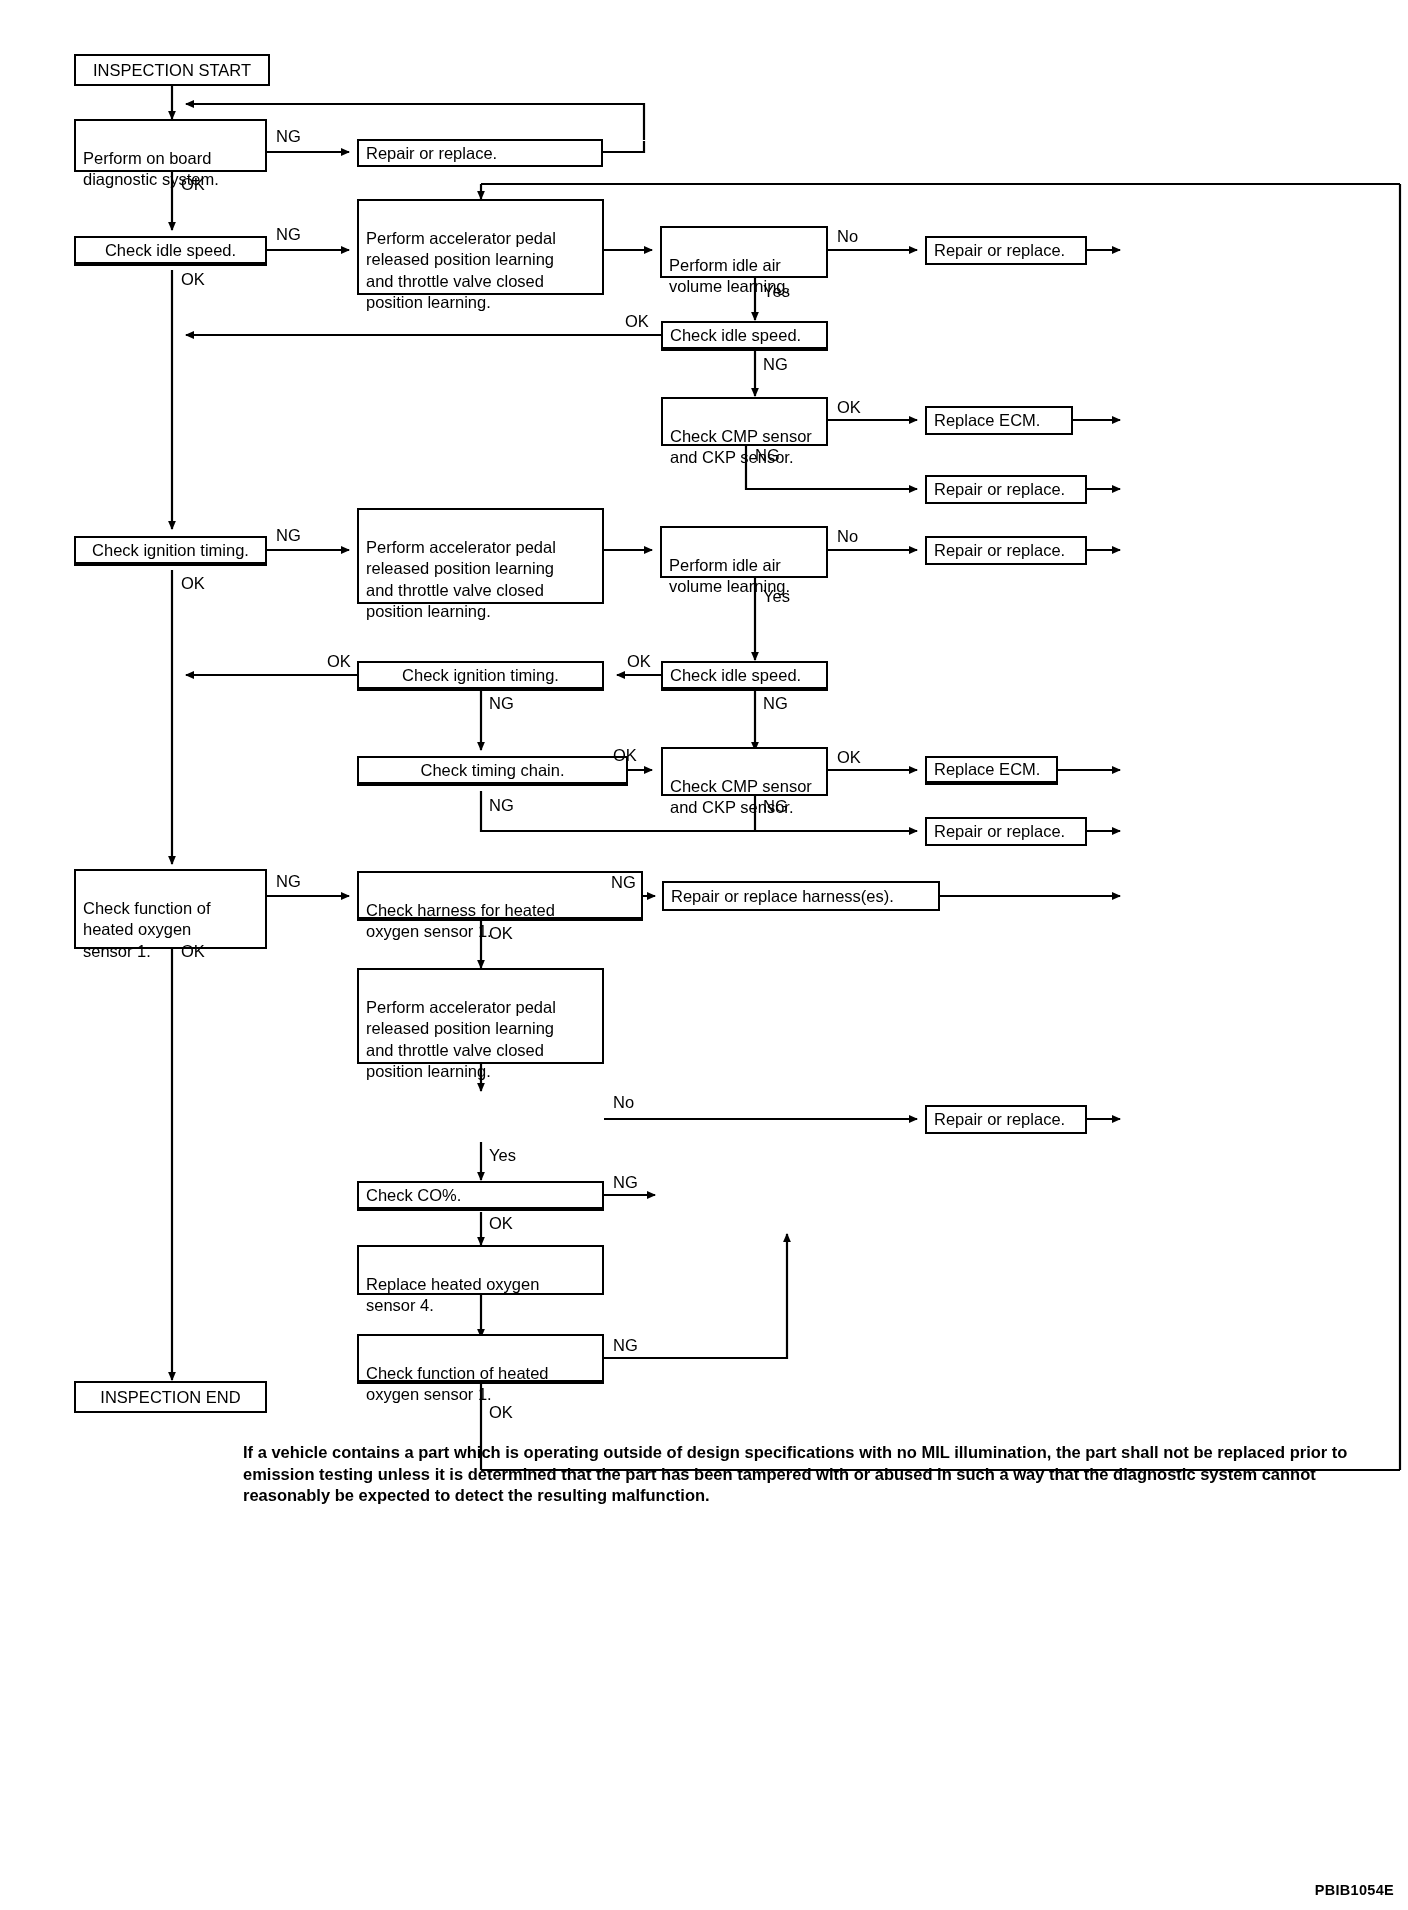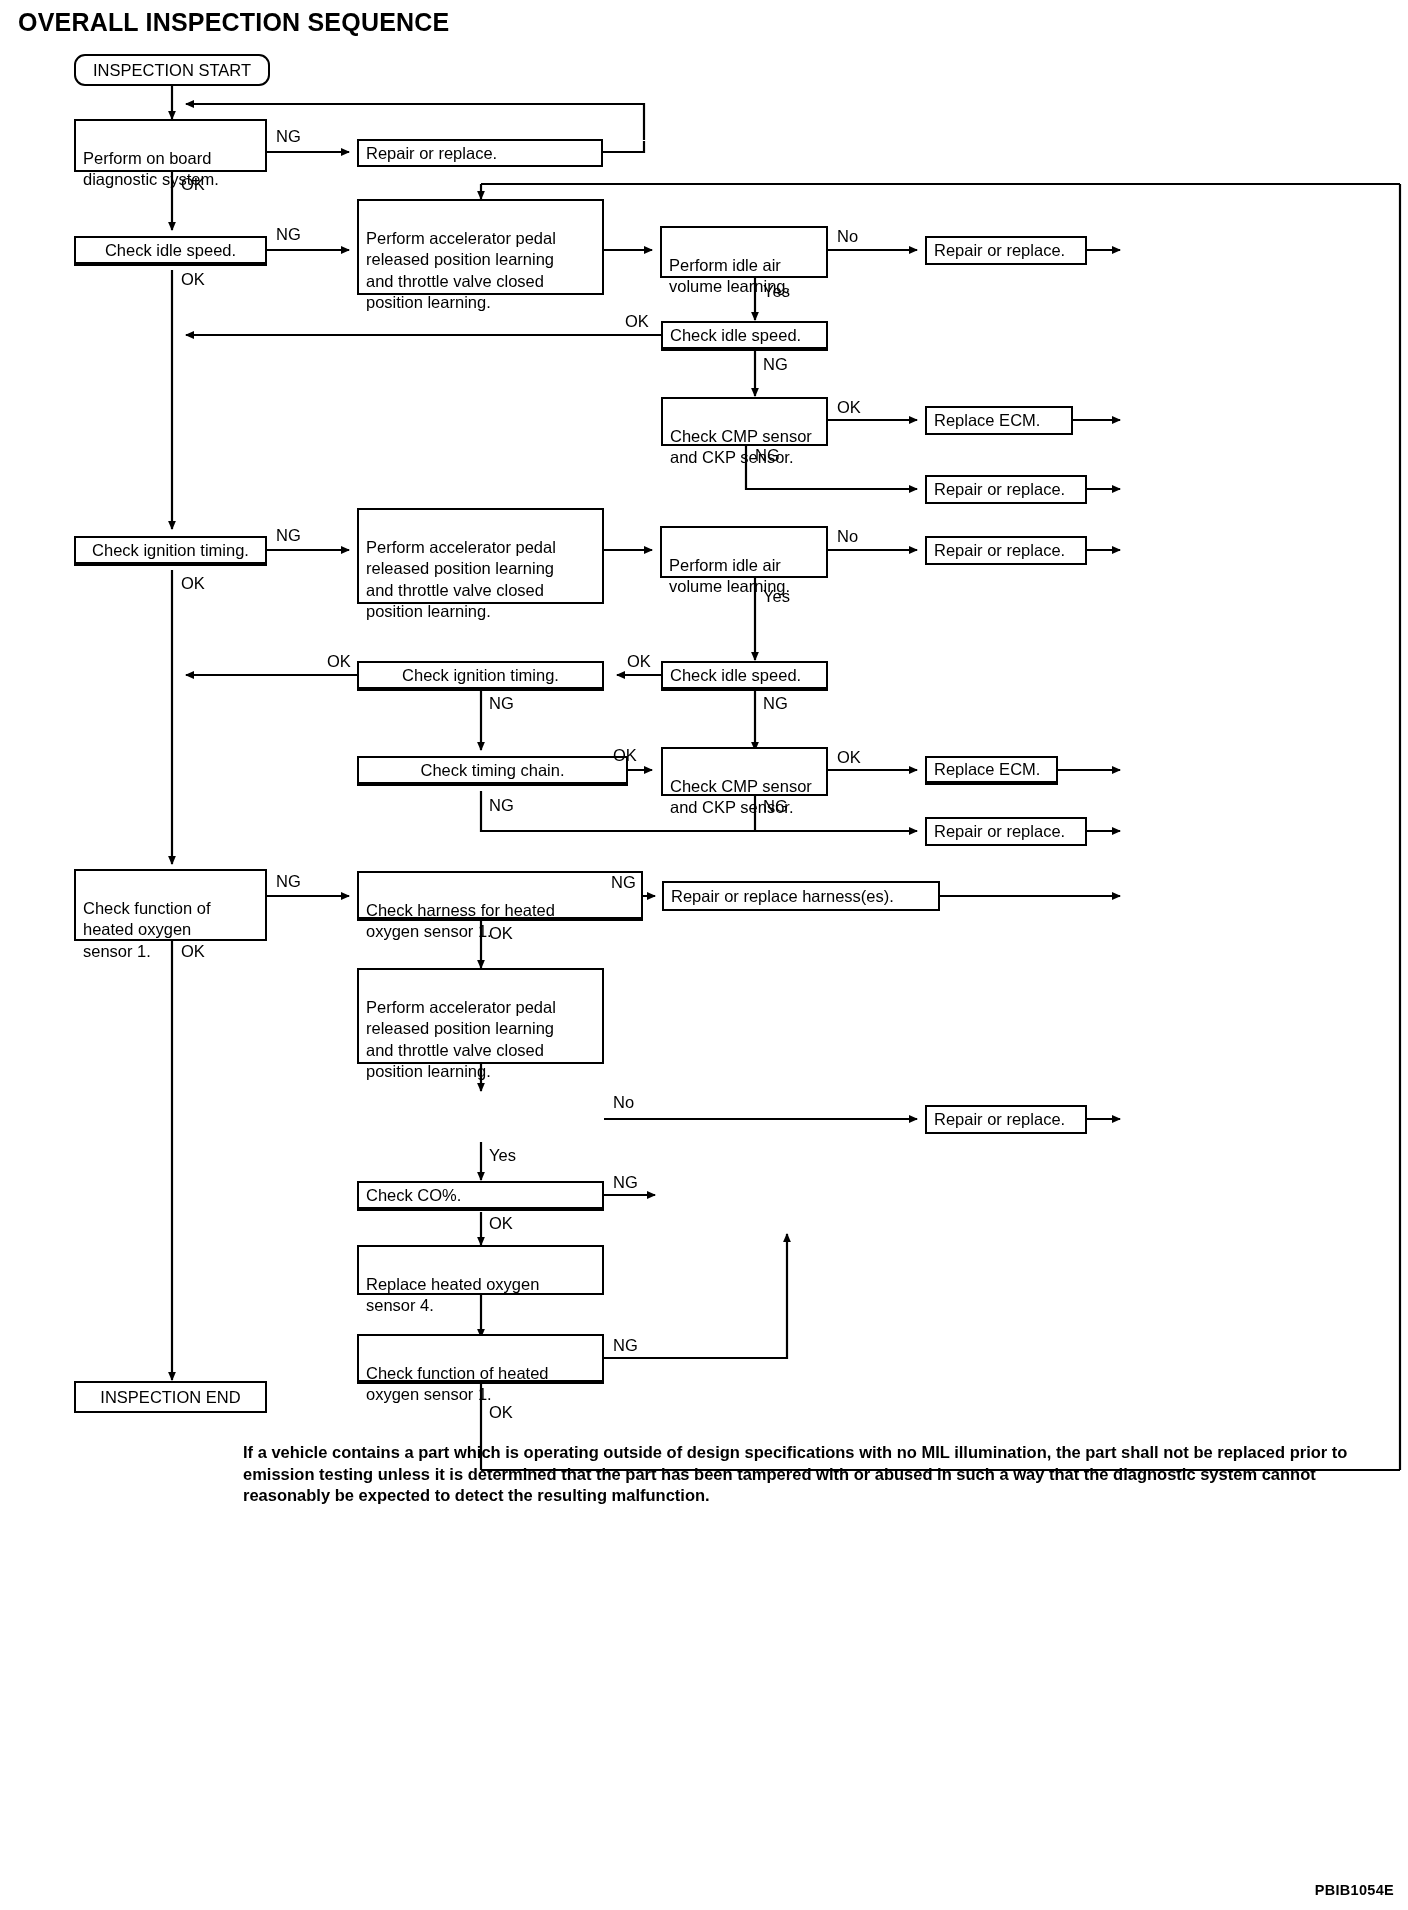--- a/index.html
+++ b/index.html
@@ -67,21 +67,20 @@
     font-weight: bold;
     letter-spacing: 0.3px;
     text-align: right;
   }
 </style>
 </head>
 <body>
 
 <div class="canvas">
 
-  <div id="page-title">OVERALL INSPECTION SEQUENCE</div>
 
   <svg class="lines" viewBox="0 0 1408 1910">
     <defs>
       <marker id="ah" markerWidth="9" markerHeight="9" refX="8" refY="4.5" orient="auto" markerUnits="userSpaceOnUse">
         <path d="M0,0.6 L9,4.5 L0,8.4 Z" fill="#000"></path>
       </marker>
     </defs>
     <g stroke="#000" stroke-width="2.2" fill="none">
 
       <path d="M172,86 L172,119" marker-end="url(#ah)"></path>
@@ -172,21 +171,21 @@
 
       <path d="M481,1382 L481,1470"></path>
       <path d="M481,1470 L1400,1470"></path>
 
       <path d="M1400,184 L1400,1470"></path>
 
       <path d="M172,936 L172,1380" marker-end="url(#ah)"></path>
     </g>
   </svg>
 
-  <div class="node center vcenter" style="left:74px; top:54px; width:196px; height:32px;border-radius:11px;">
+  <div class="node center vcenter" style="left:74px; top:54px; width:196px; height:32px;">
     <span>INSPECTION START</span>
   </div>
 
   <div class="node" style="left:74px; top:119px; width:193px; height:53px; white-space:pre-line;">
     <span>Perform on board
 diagnostic system.</span>
   </div>
 
   <div class="node vcenter" style="left:357px; top:139px; width:246px; height:28px;">
     <span>Repair or replace.</span>
@@ -267,21 +266,21 @@
   </div>
 
   <div class="node vcenter thickb" style="left:925px; top:756px; width:133px; height:29px;">
     <span>Replace ECM.</span>
   </div>
 
   <div class="node vcenter" style="left:925px; top:817px; width:162px; height:29px;">
     <span>Repair or replace.</span>
   </div>
 
-  <div class="node" style="left:74px; top:869px; width:193px; height:72px; white-space:pre-line;">
+  <div class="node" style="left:74px; top:869px; width:193px; height:80px; white-space:pre-line;">
     <span>Check function of
 heated oxygen
 sensor 1.</span>
   </div>
 
   <div class="node thickb" style="left:357px; top:871px; width:286px; height:50px; white-space:pre-line;">
     <span>Check harness for heated
 oxygen sensor 1.</span>
   </div>
 

